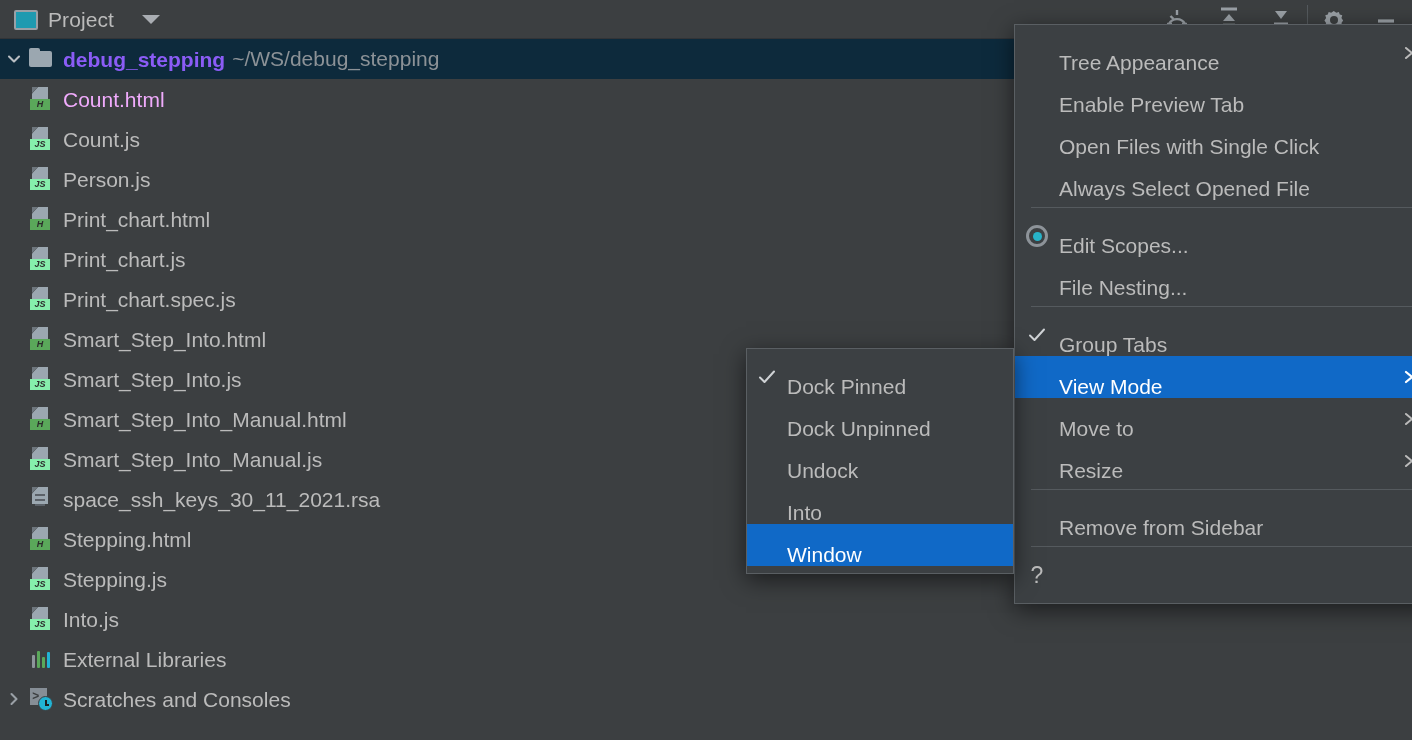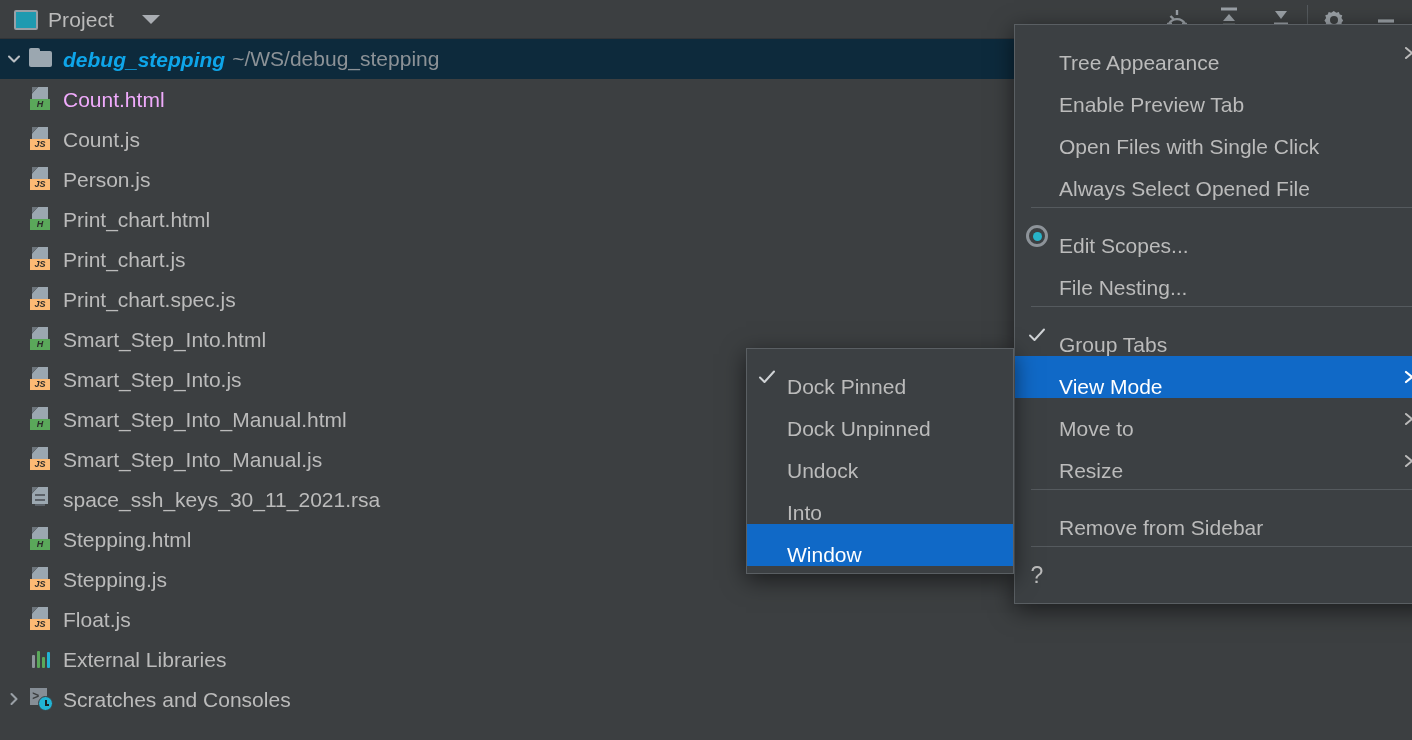--- a/index.html
+++ b/index.html
@@ -41,42 +41,42 @@
   .row.selected { background: #0d2a3c; }
   .row .arrow {
     width: 28px; display: flex; align-items: center; justify-content: center;
     color: #a9adb2; font-size: 17px; flex: none;
   }
   .row .arrow svg { display: block; }
   .ind-0 { padding-left: 0px; }
   .ind-1 { padding-left: 28px; }
   .row .icon { width: 26px; height: 26px; flex: none; display: block; margin-right: 9px; position: relative; }
   .row .label { line-height: 1; }
-  .row.selected .label { font-weight: bold; color: #0ea5e9; font-style: italic; }
+  .row.selected .label { font-weight: bold; color: #8b5cf6; }
   .row .path { color: #8c9297; margin-left: 7px; font-weight: normal; font-size: 21px; }
   .label.html-open { color: #f0abfc; }
 
   
   .fi { width: 26px; height: 26px; position: relative; }
   .fi .sheet {
     position: absolute; left: 4px; top: 1px; width: 16px; height: 17px;
     background: #9ba7b0;
     clip-path: polygon(38% 0, 100% 0, 100% 100%, 0 100%, 0 38%);
   }
   .fi .fold {
     position: absolute; left: 4px; top: 1px; width: 6px; height: 6px;
     background: #6e767d; clip-path: polygon(0 0, 100% 0, 0 100%);
   }
   .fi .tag {
     position: absolute; left: 2px; bottom: 2px; width: 20px; height: 11px;
     display: flex; align-items: center; justify-content: center;
     font-size: 9px; font-weight: bold; font-family: "Liberation Sans", sans-serif;
     color: #2b2b2b; line-height: 1;
   }
-  .fi .tag.js { background: #fdba74; }
+  .fi .tag.js { background: #86efac; }
   .fi .tag.html { background: #5aa85a; }
   .fi.plain .lines { position: absolute; left: 7px; top: 8px; width: 10px; }
   .fi.plain .lines i { display: block; height: 2px; background: #5b6168; margin-bottom: 3px; }
 
   .folder-ico { width: 26px; height: 26px; position: relative; }
   .folder-ico .fb {
     position: absolute; left: 1px; top: 5px; width: 23px; height: 16px;
     background: #9ba7b0; border-radius: 2px;
   }
   .folder-ico .ft {
@@ -326,21 +326,21 @@
         </span>
       <span class="label">Stepping.js</span>
     </div>
 
     <div class="row ind-1">
       <span class="fi icon">
           <i class="sheet"></i>
           <i class="fold"></i>
           <i class="tag js">JS</i>
         </span>
-      <span class="label">Float.js</span>
+      <span class="label">Into.js</span>
     </div>
 
     <div class="row ind-0">
       <span class="arrow"></span>
       <span class="extlib-ico icon">
         <span style="left:4px;  height:13px; background:#8d949b;"></span>
         <span style="left:9px;  height:17px; background:#5aa85a;"></span>
         <span style="left:14px; height:11px; background:#5aa85a;"></span>
         <span style="left:19px; height:16px; background:#21b3d4;"></span>
       </span>

